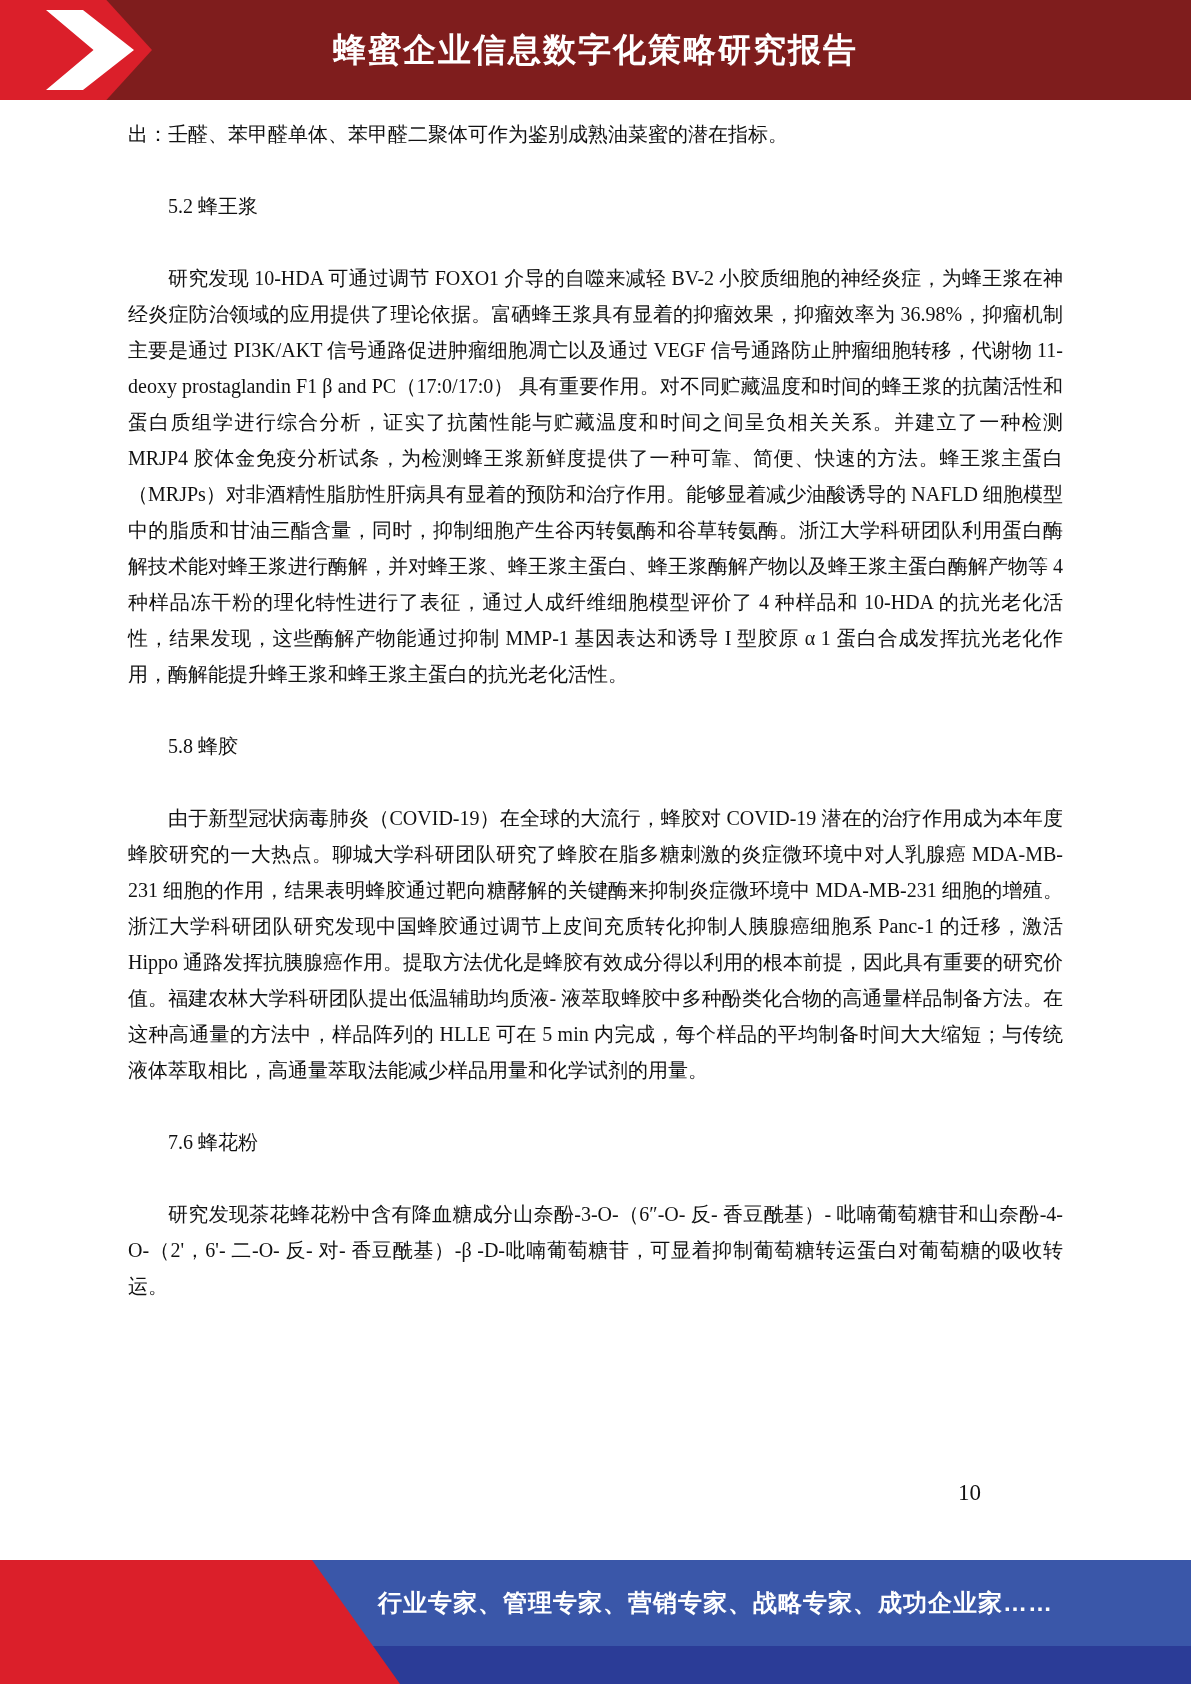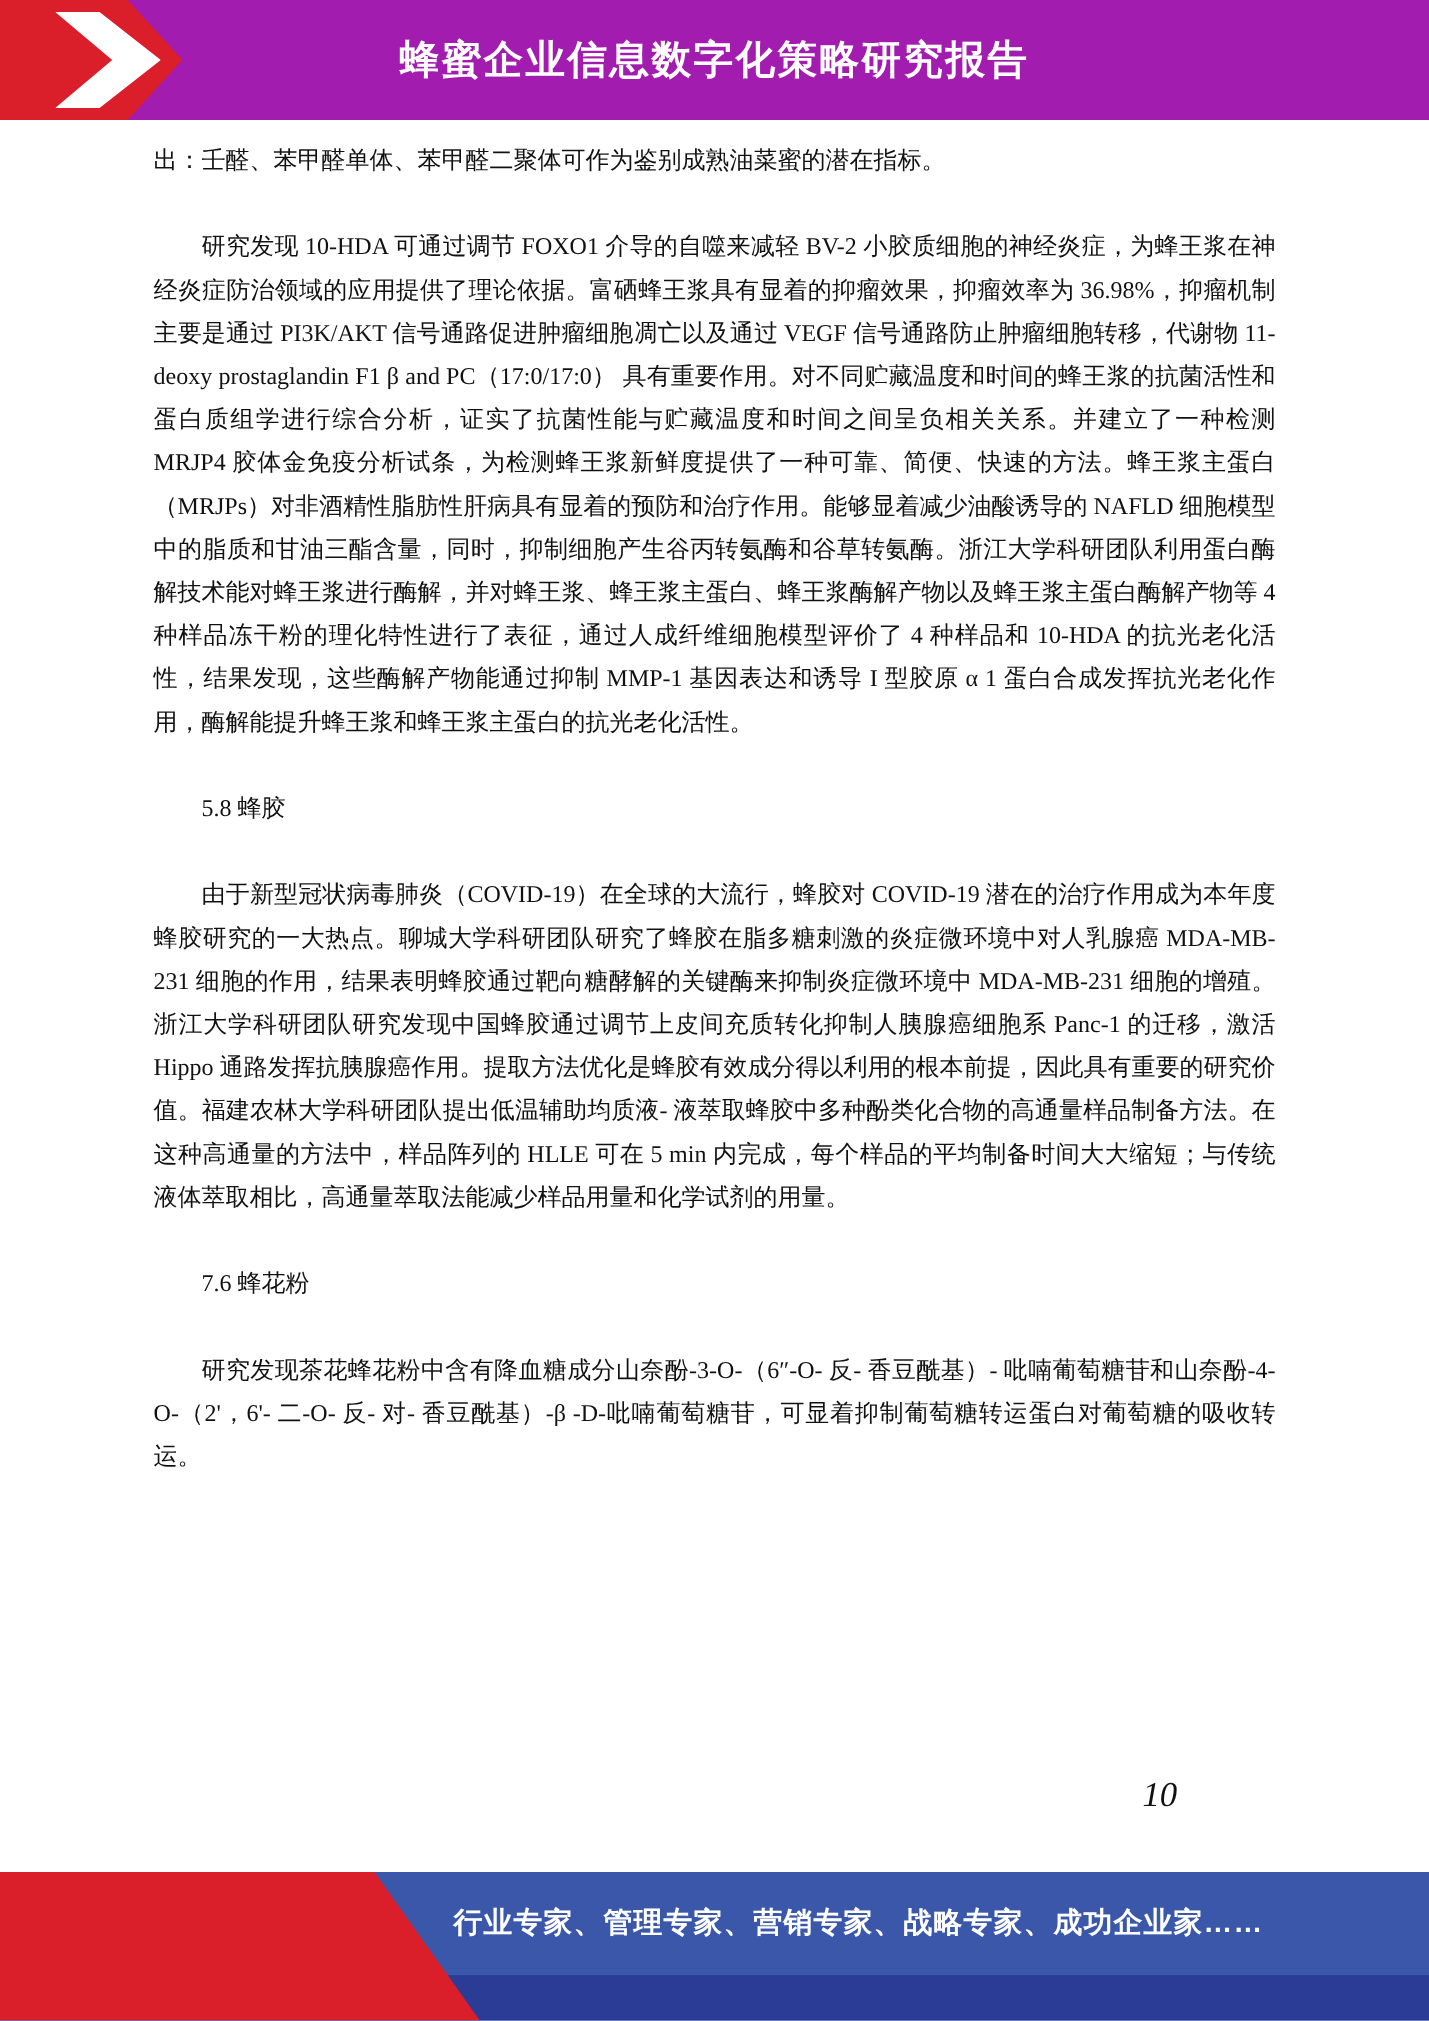--- a/index.html
+++ b/index.html
@@ -1,37 +1,37 @@
 <!DOCTYPE html>
 <html><head>
 <meta charset="utf-8">
 <style>
   html,body{margin:0;padding:0;background:#e9e9e9;}
   .page{
     position:relative;width:1191px;height:1684px;margin:0 auto;background:#ffffff;
     font-family:"Liberation Serif","DejaVu Serif",serif;color:#111;overflow:hidden;
   }
   
-  .header{position:absolute;top:0;left:0;right:0;height:100px;background:#a21caf;}
+  .header{position:absolute;top:0;left:0;right:0;height:100px;background:#7f1d1d;}
   .header-title{
     position:absolute;left:0;right:0;top:0;height:100px;line-height:100px;text-align:center;
     color:#ffffff;font-family:"Liberation Sans","DejaVu Sans",sans-serif;font-weight:bold;
     font-size:33px;letter-spacing:2px;
   }
   .arrow{position:absolute;left:0;top:0;width:152px;height:100px;}
   .arrow-red{position:absolute;top:0;left:0;width:152px;height:100px;background:#db1f2a;
     clip-path:polygon(0 0,70% 0,100% 50%,70% 100%,0 100%);}
   .arrow-chevron{position:absolute;left:46px;top:10px;width:88px;height:80px;background:#ffffff;
     clip-path:polygon(0 0,42% 0,100% 50%,42% 100%,0 100%,54% 50%);}
   
   .content{position:absolute;top:92px;left:128px;width:935px;padding-top:24px;}
   .para{margin:0 0 36px 0;font-size:20px;line-height:36px;text-align:justify;}
   .para.indent{text-indent:2em;}
   .heading{margin:0 0 36px 0;font-size:20px;line-height:36px;font-weight:normal;text-indent:2em;}
-  .page-number{position:absolute;top:1480px;right:210px;font-size:29px;color:#111;font-style:italic;}
+  .page-number{position:absolute;top:1480px;right:210px;font-size:23px;color:#111;}
   
   .footer{position:absolute;left:0;right:0;bottom:0;height:124px;}
   .footer-blue{position:absolute;top:0;left:0;right:0;bottom:0;background:#3a57a9;}
   .footer-dark{position:absolute;left:0;right:0;bottom:0;height:38px;background:#2b3c97;}
   .footer-red{position:absolute;left:0;top:0;bottom:0;width:400px;background:#db1f2a;
     clip-path:polygon(0 0,78% 0,100% 100%,0 100%);}
   .footer-left{
     position:absolute;left:135px;top:0;height:86px;line-height:86px;color:#fff;
     font-family:"Liberation Sans","DejaVu Sans",sans-serif;font-size:22px;
   }
@@ -49,20 +49,21 @@
   <div class="header">
     <div class="header-title">蜂蜜企业信息数字化策略研究报告</div>
     <div class="arrow">
       <div class="arrow-red"></div>
       <div class="arrow-chevron"></div>
     </div>
   </div>
 
   <div class="content">
     <p class="para">出：壬醛、苯甲醛单体、苯甲醛二聚体可作为鉴别成熟油菜蜜的潜在指标。</p>
+    <h3 class="heading">5.2 蜂王浆</h3>
     <p class="para indent">研究发现 10-HDA 可通过调节 FOXO1 介导的自噬来减轻 BV-2 小胶质细胞的神经炎症，为蜂王浆在神经炎症防治领域的应用提供了理论依据。富硒蜂王浆具有显着的抑瘤效果，抑瘤效率为 36.98%，抑瘤机制主要是通过 PI3K/AKT 信号通路促进肿瘤细胞凋亡以及通过 VEGF 信号通路防止肿瘤细胞转移，代谢物 11-deoxy prostaglandin F1 β and PC（17:0/17:0） 具有重要作用。对不同贮藏温度和时间的蜂王浆的抗菌活性和蛋白质组学进行综合分析，证实了抗菌性能与贮藏温度和时间之间呈负相关关系。并建立了一种检测 MRJP4 胶体金免疫分析试条，为检测蜂王浆新鲜度提供了一种可靠、简便、快速的方法。蜂王浆主蛋白（MRJPs）对非酒精性脂肪性肝病具有显着的预防和治疗作用。能够显着减少油酸诱导的 NAFLD 细胞模型中的脂质和甘油三酯含量，同时，抑制细胞产生谷丙转氨酶和谷草转氨酶。浙江大学科研团队利用蛋白酶解技术能对蜂王浆进行酶解，并对蜂王浆、蜂王浆主蛋白、蜂王浆酶解产物以及蜂王浆主蛋白酶解产物等 4 种样品冻干粉的理化特性进行了表征，通过人成纤维细胞模型评价了 4 种样品和 10-HDA 的抗光老化活性，结果发现，这些酶解产物能通过抑制 MMP-1 基因表达和诱导 I 型胶原 α 1 蛋白合成发挥抗光老化作用，酶解能提升蜂王浆和蜂王浆主蛋白的抗光老化活性。</p>
     <h3 class="heading">5.8 蜂胶</h3>
     <p class="para indent">由于新型冠状病毒肺炎（COVID-19）在全球的大流行，蜂胶对 COVID-19 潜在的治疗作用成为本年度蜂胶研究的一大热点。聊城大学科研团队研究了蜂胶在脂多糖刺激的炎症微环境中对人乳腺癌 MDA-MB-231 细胞的作用，结果表明蜂胶通过靶向糖酵解的关键酶来抑制炎症微环境中 MDA-MB-231 细胞的增殖。浙江大学科研团队研究发现中国蜂胶通过调节上皮间充质转化抑制人胰腺癌细胞系 Panc-1 的迁移，激活 Hippo 通路发挥抗胰腺癌作用。提取方法优化是蜂胶有效成分得以利用的根本前提，因此具有重要的研究价值。福建农林大学科研团队提出低温辅助均质液- 液萃取蜂胶中多种酚类化合物的高通量样品制备方法。在这种高通量的方法中，样品阵列的 HLLE 可在 5 min 内完成，每个样品的平均制备时间大大缩短；与传统液体萃取相比，高通量萃取法能减少样品用量和化学试剂的用量。</p>
     <h3 class="heading">7.6 蜂花粉</h3>
     <p class="para indent">研究发现茶花蜂花粉中含有降血糖成分山奈酚-3-O-（6″-O- 反- 香豆酰基）- 吡喃葡萄糖苷和山奈酚-4-O-（2'，6'- 二-O- 反- 对- 香豆酰基）-β -D-吡喃葡萄糖苷，可显着抑制葡萄糖转运蛋白对葡萄糖的吸收转运。</p>
   </div>
 
   <div class="page-number">10</div>
 
   <div class="footer">

